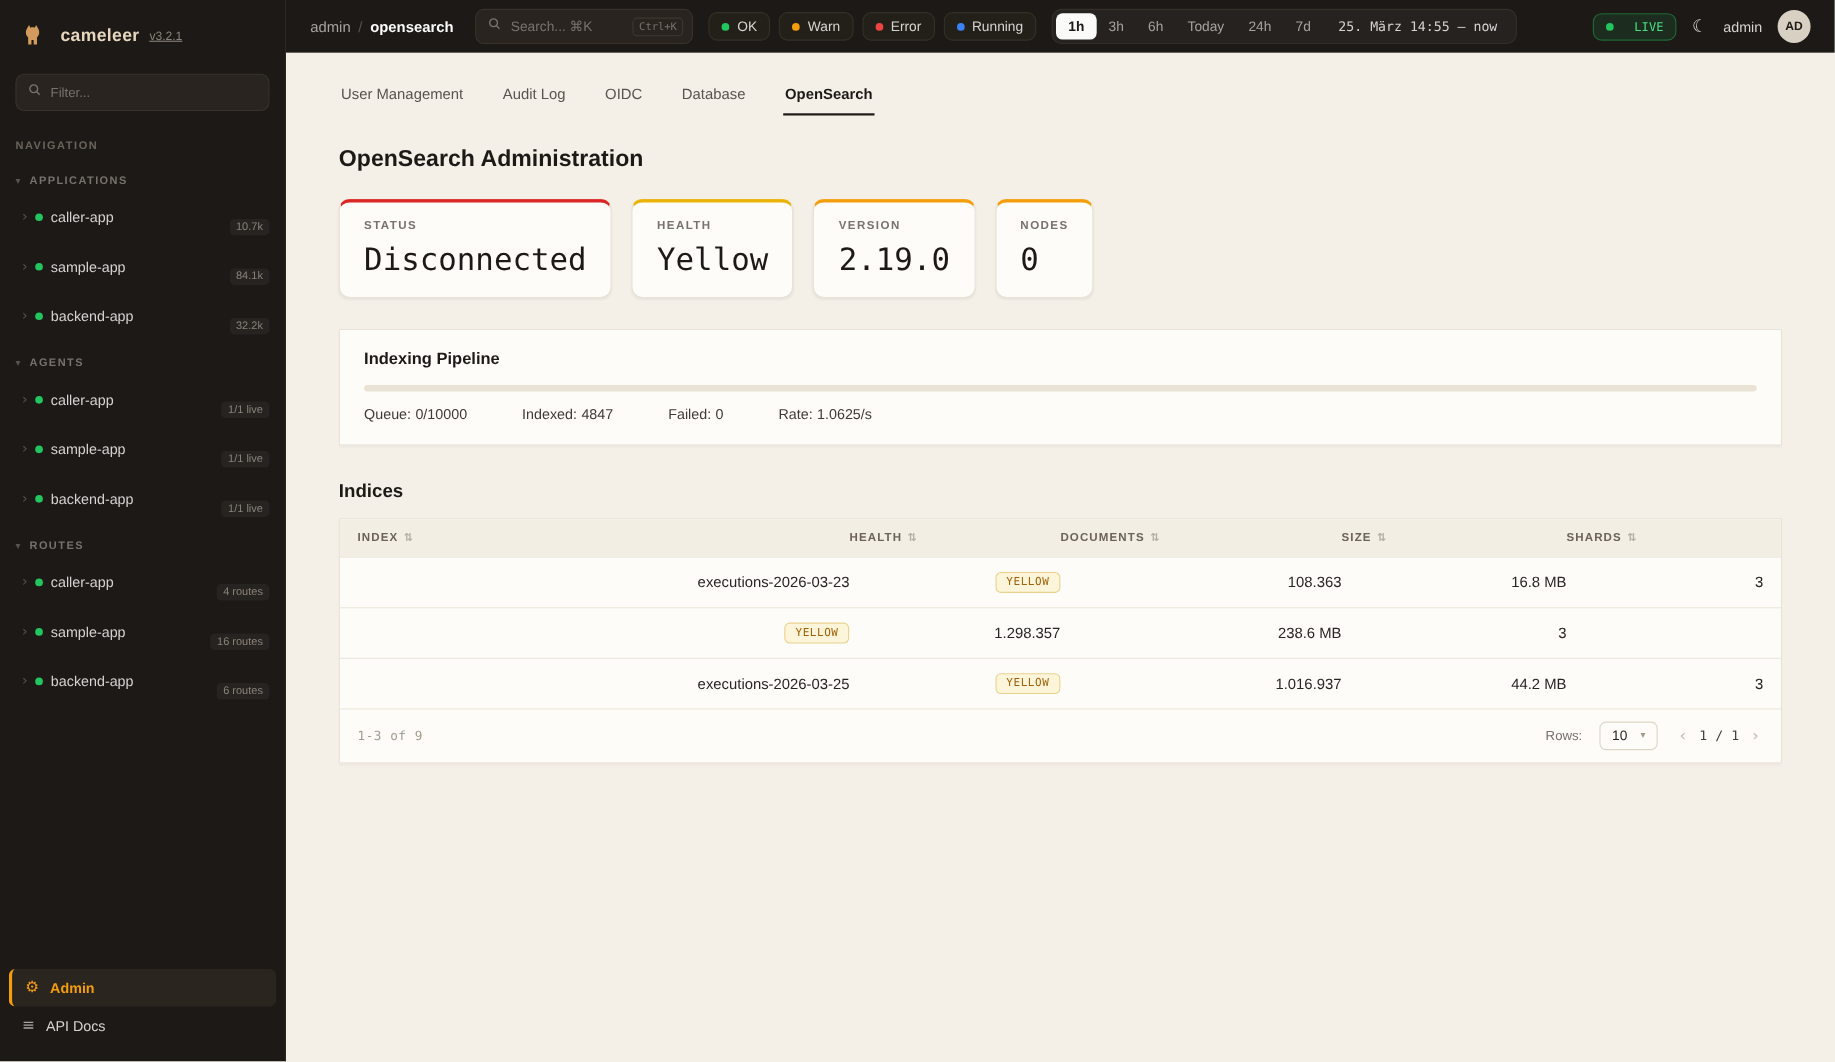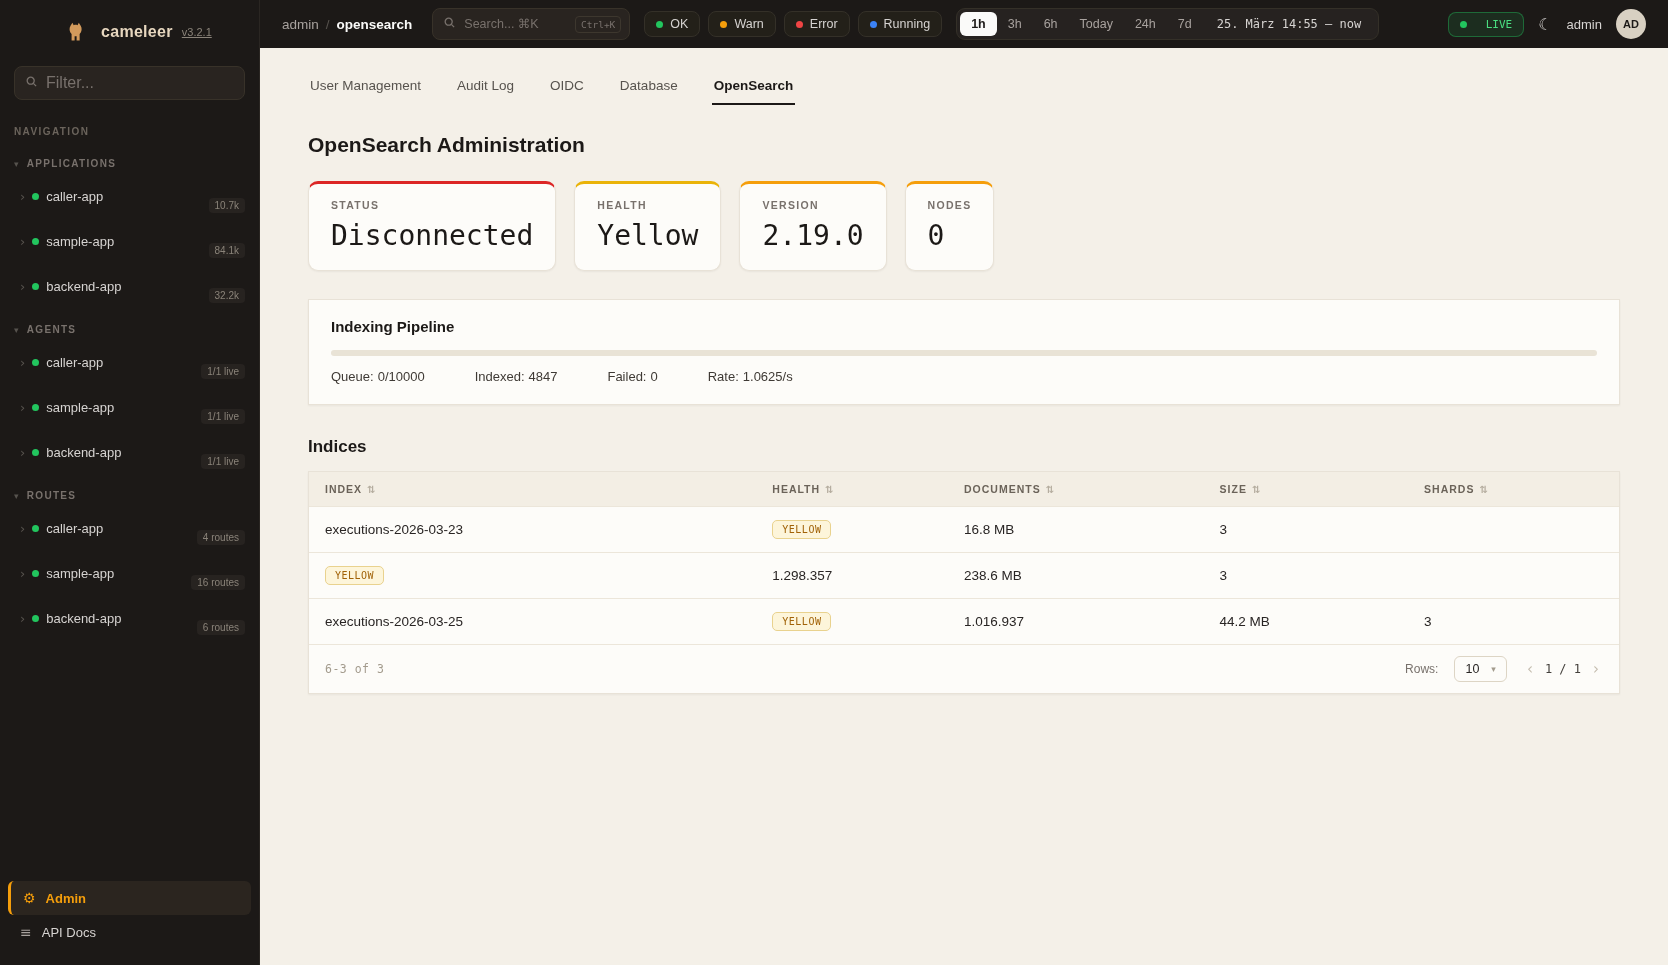--- a/index.html
+++ b/index.html
@@ -4,25 +4,25 @@
 <style>
   * { margin:0; padding:0; box-sizing:border-box; }
   html,body { width:1668px; height:965px; overflow:hidden; }
   body { font-family:"Liberation Sans", sans-serif; background:#f4f0e8; }
   .glyph { font-family:"DejaVu Sans", sans-serif; }
 
   .app { display:flex; width:100%; height:100%; }
 
   
   .sidebar { width:260px; flex-shrink:0; background:#1c1917; color:#d6d3d1; display:flex; flex-direction:column; border-right:1px solid #2a2622; }
-  .logo-row { display:flex; align-items:center; gap:9px; padding:16px 18px 14px;margin-left:46px; }
+  .logo-row { display:flex; align-items:center; gap:9px; padding:16px 18px 14px; }
   .logo-name { font-weight:700; font-size:16px; color:#e7d7bf; letter-spacing:.3px; }
   .logo-version { font-size:11px; color:#8a8379;text-decoration:underline; }
   .filter-box { margin:4px 14px 16px; display:flex; align-items:center; gap:8px; background:#292420; border:1px solid #383229; border-radius:8px; padding:7px 10px; }
-  .filter-box input { background:transparent; border:none; outline:none; color:#d946ef; font-size:16px; width:100%; font-family:"Liberation Sans",sans-serif; }
+  .filter-box input { background:transparent; border:none; outline:none; color:#d946ef; font-size:12px; width:100%; font-family:"Liberation Sans",sans-serif; }
   .filter-box input::placeholder { color:#78716c; }
   .nav-label { font-size:10px; letter-spacing:1.4px; color:#6b645c; font-weight:700; padding:10px 14px 6px; }
   .side-section { margin-top:10px; }
   .section-header { display:flex; align-items:center; gap:7px; padding:5px 14px; font-size:10px; letter-spacing:1.3px; font-weight:700; color:#78716c; cursor:pointer; }
   .section-caret { font-size:9px; color:#57534e; }
   .side-item { display:flex; align-items:center; gap:7px; padding:6px 14px 6px 20px; font-size:13px; color:#d6d3d1; cursor:pointer; }
   .item-chev { color:#57534e; font-size:13px; line-height:1; }
   .dot { width:7px; height:7px; border-radius:50%; background:#22c55e; flex-shrink:0; }
   .item-label { flex:1; }
   .item-badge { font-family:Liberation Sans, sans-serif; font-size:10px; color:#8a8379; background:#272320; padding:2px 6px; border-radius:4px;margin-top:18px; }
@@ -74,21 +74,21 @@
   .progress-fill { height:100%; background:#f59e0b; width:0; }
   .pipeline-stats { display:flex; gap:46px; font-size:13px; color:#3f3a35; }
   .pstat span { margin-right:4px; }
   .section-title { margin-top:32px; font-size:17px; font-weight:700; color:#1c1917; }
   .table-card { margin-top:14px; overflow:hidden; }
   .trow { display:grid; grid-template-columns:35% 15% 20% 16% 14%; align-items:center; padding:0 16px; }
   .thead { background:#f3eee4; }
   .th { font-size:10.5px; letter-spacing:1px; font-weight:700; color:#6b6359; padding:11px 0; cursor:pointer; display:flex; align-items:center; gap:5px; }
   .sort-icon { color:#b5ad9f; font-size:10px; }
   .drow { border-top:1px solid #ece6da; cursor:pointer; }
-  .tcell { font-size:13.5px; color:#292524; padding:13px 0; }
+  .tcell { font-size:13.5px; color:#292524; padding:13px 0;text-align:right; }
   .badge-yellow { display:inline-block; font-family:"DejaVu Sans Mono",monospace; font-size:10px; letter-spacing:.5px; color:#a16207; background:#fdf5da; border:1px solid #e9d28e; padding:3px 9px; border-radius:5px; }
   .tfoot { display:flex; align-items:center; justify-content:space-between; border-top:1px solid #ece6da; padding:11px 16px; }
   .range-info { font-family:"DejaVu Sans Mono",monospace; font-size:11.5px; color:#a39b8d; letter-spacing:.5px; }
   .tfoot-right { display:flex; align-items:center; gap:16px; }
   .rows-label { font-size:12px; color:#78716c; }
   .rows-select { display:flex; align-items:center; gap:12px; border:1px solid #ddd5c5; border-radius:6px; padding:5px 10px; background:#fdfcf9; font-size:12.5px; color:#292524; cursor:pointer; }
   .select-caret { color:#a39b8d; font-size:9px; }
   .page-btn { background:transparent; border:none; font-size:15px; color:#c4bcae; cursor:pointer; padding:0 4px; }
   .page-info { font-family:"DejaVu Sans Mono",monospace; font-size:12px; color:#44403c; }
   .pager { display:flex; align-items:center; gap:8px; }
@@ -336,39 +336,40 @@
             </div>
           <div class="th">
               <span>SHARDS</span>
               <span class="sort-icon glyph">⇅</span>
             </div>
         </div>
 
         <div class="trow drow">
           <div class="tcell">executions-2026-03-23</div>
           <div class="tcell"><span class="badge-yellow">YELLOW</span></div>
+          <div class="tcell">108.363</div>
           <div class="tcell">16.8 MB</div>
           <div class="tcell">3</div>
         </div>
         <div class="trow drow">
           <div class="tcell"><span class="badge-yellow">YELLOW</span></div>
           <div class="tcell">1.298.357</div>
           <div class="tcell">238.6 MB</div>
           <div class="tcell">3</div>
         </div>
         <div class="trow drow">
           <div class="tcell">executions-2026-03-25</div>
           <div class="tcell"><span class="badge-yellow">YELLOW</span></div>
           <div class="tcell">1.016.937</div>
           <div class="tcell">44.2 MB</div>
           <div class="tcell">3</div>
         </div>
 
         <div class="tfoot">
-          <span class="range-info">6-3 of 3</span>
+          <span class="range-info">1-3 of 9</span>
           <div class="tfoot-right">
             <span class="rows-label">Rows:</span>
             <div class="rows-select">
               <span>10</span>
               <span class="select-caret glyph">▾</span>
             </div>
             <div class="pager">
               <button class="page-btn glyph">‹</button>
               <span class="page-info">1 / 1</span>
               <button class="page-btn glyph">›</button>

